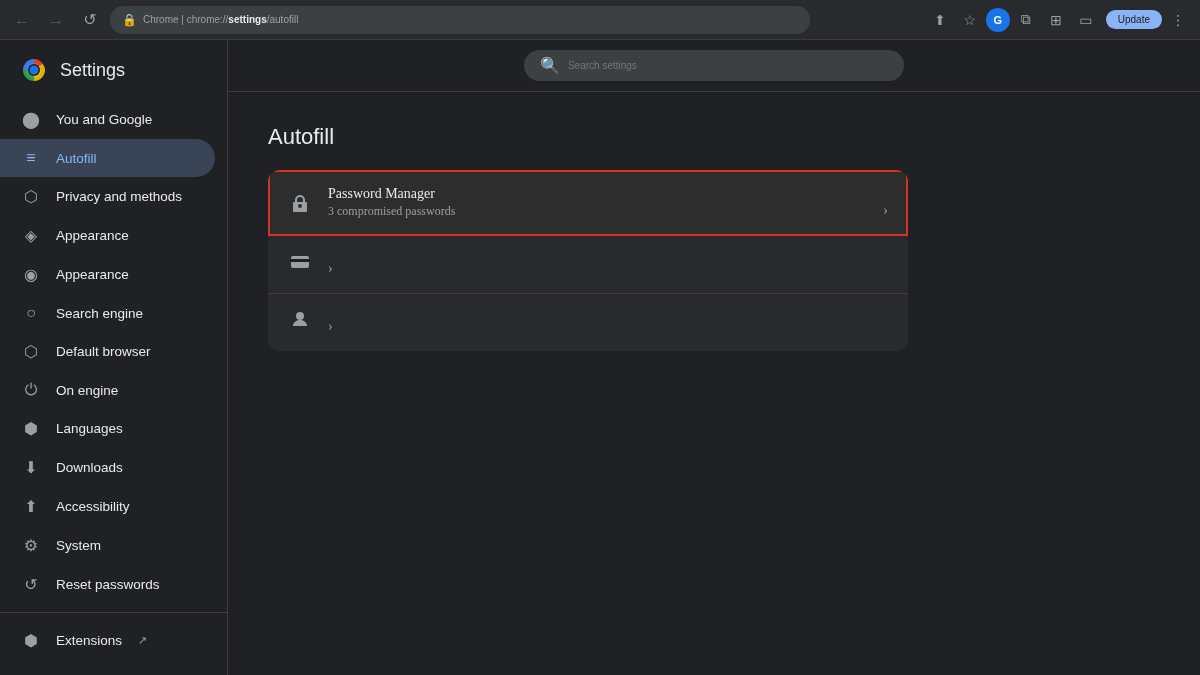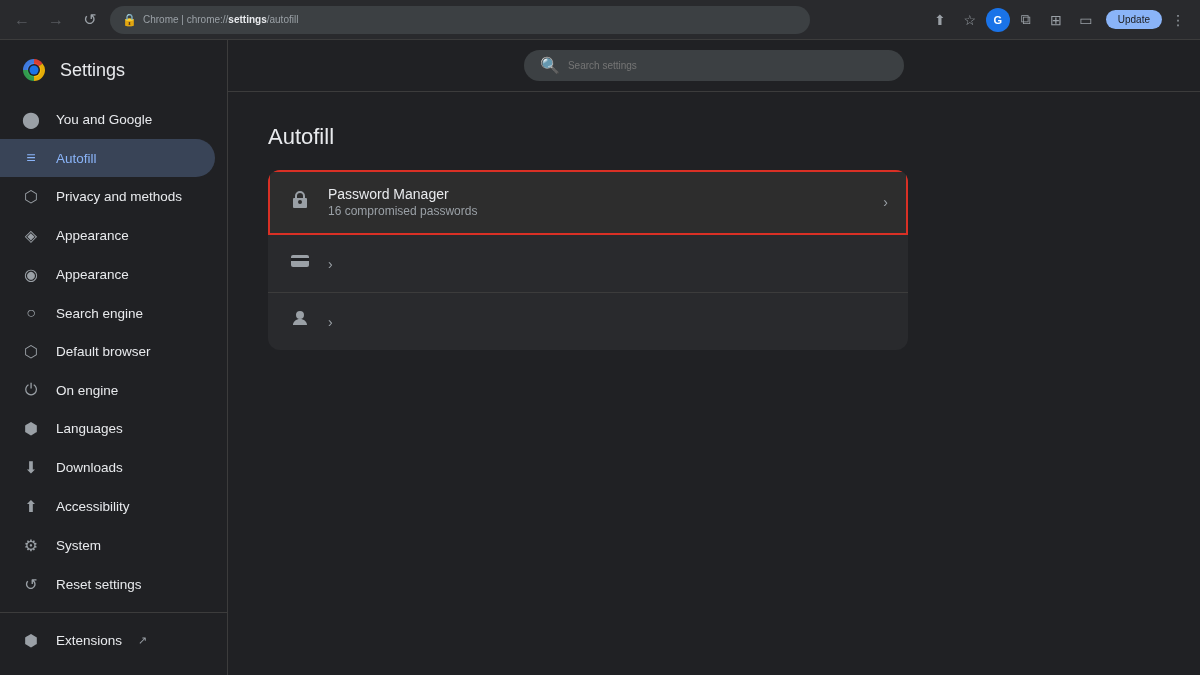--- a/index.html
+++ b/index.html
@@ -161,25 +161,26 @@
     }
 
     .settings-card {
       background: #292a2d;
       border-radius: 12px;
       overflow: hidden;
       max-width: 640px;
     }
     .settings-row {
       display: flex;
-      align-items: center;
+      align-items: flex-end;
       padding: 16px 20px;
       cursor: pointer;
       border-bottom: 1px solid #3c3c3c;
       gap: 16px;
+      font-family: Liberation Serif, serif;
     }
     .settings-row:last-child { border-bottom: none; }
     .settings-row.highlighted {
       outline: 2px solid #d93025;
       outline-offset: -2px;
       background: #2d2d2d;
     }
     .row-icon {
       font-size: 18px;
       color: #9aa0a6;
@@ -313,21 +314,21 @@
         <div class="sidebar-item">
           <span class="icon" style="font-size: 16px;">⬆</span>
           <span>Accessibility</span>
         </div>
         <div class="sidebar-item">
           <span class="icon" style="font-size: 16px;">⚙</span>
           <span>System</span>
         </div>
         <div class="sidebar-item">
           <span class="icon" style="font-size: 16px;">↺</span>
-          <span>Reset settings</span>
+          <span>Reset passwords</span>
         </div>
       </div>
     <div class="sidebar-divider"></div>
     <div id="sidebar-bottom-container">
         <div class="sidebar-item">
           <span class="icon" style="font-size: 16px;">⬢</span>
           <span>Extensions</span>
           <span class="ext-icon">↗</span>
         </div>
         <div class="sidebar-item">
@@ -348,21 +349,21 @@
 
     <div class="content">
       <h1 class="page-title">Autofill</h1>
       <div class="settings-card" id="settings-rows-container">
           <div class="settings-row highlighted">
             <span class="row-icon"><svg width="20" height="20" viewBox="0 0 20 20" fill="#9aa0a6">
                 <path d="M10 1a5 5 0 0 0-5 5v2H4a1 1 0 0 0-1 1v8a1 1 0 0 0 1 1h12a1 1 0 0 0 1-1V9a1 1 0 0 0-1-1h-1V6a5 5 0 0 0-5-5zm0 2a3 3 0 0 1 3 3v2H7V6a3 3 0 0 1 3-3zm0 7a2 2 0 1 1 0 4 2 2 0 0 1 0-4z"></path>
               </svg></span>
             <div class="row-text">
               <div class="row-title">Password Manager</div>
-              <div class="row-subtitle">16 compromised passwords</div>
+              <div class="row-subtitle">3 compromised passwords</div>
             </div>
             <span class="row-chevron">›</span>
           </div>
           <div class="settings-row">
             <span class="row-icon"><svg width="20" height="20" viewBox="0 0 20 20" fill="#9aa0a6">
                 <rect x="1" y="4" width="18" height="12" rx="2"></rect>
                 <rect x="1" y="7" width="18" height="3" fill="#202124"></rect>
               </svg></span>
             <span class="row-chevron">›</span>
           </div>

